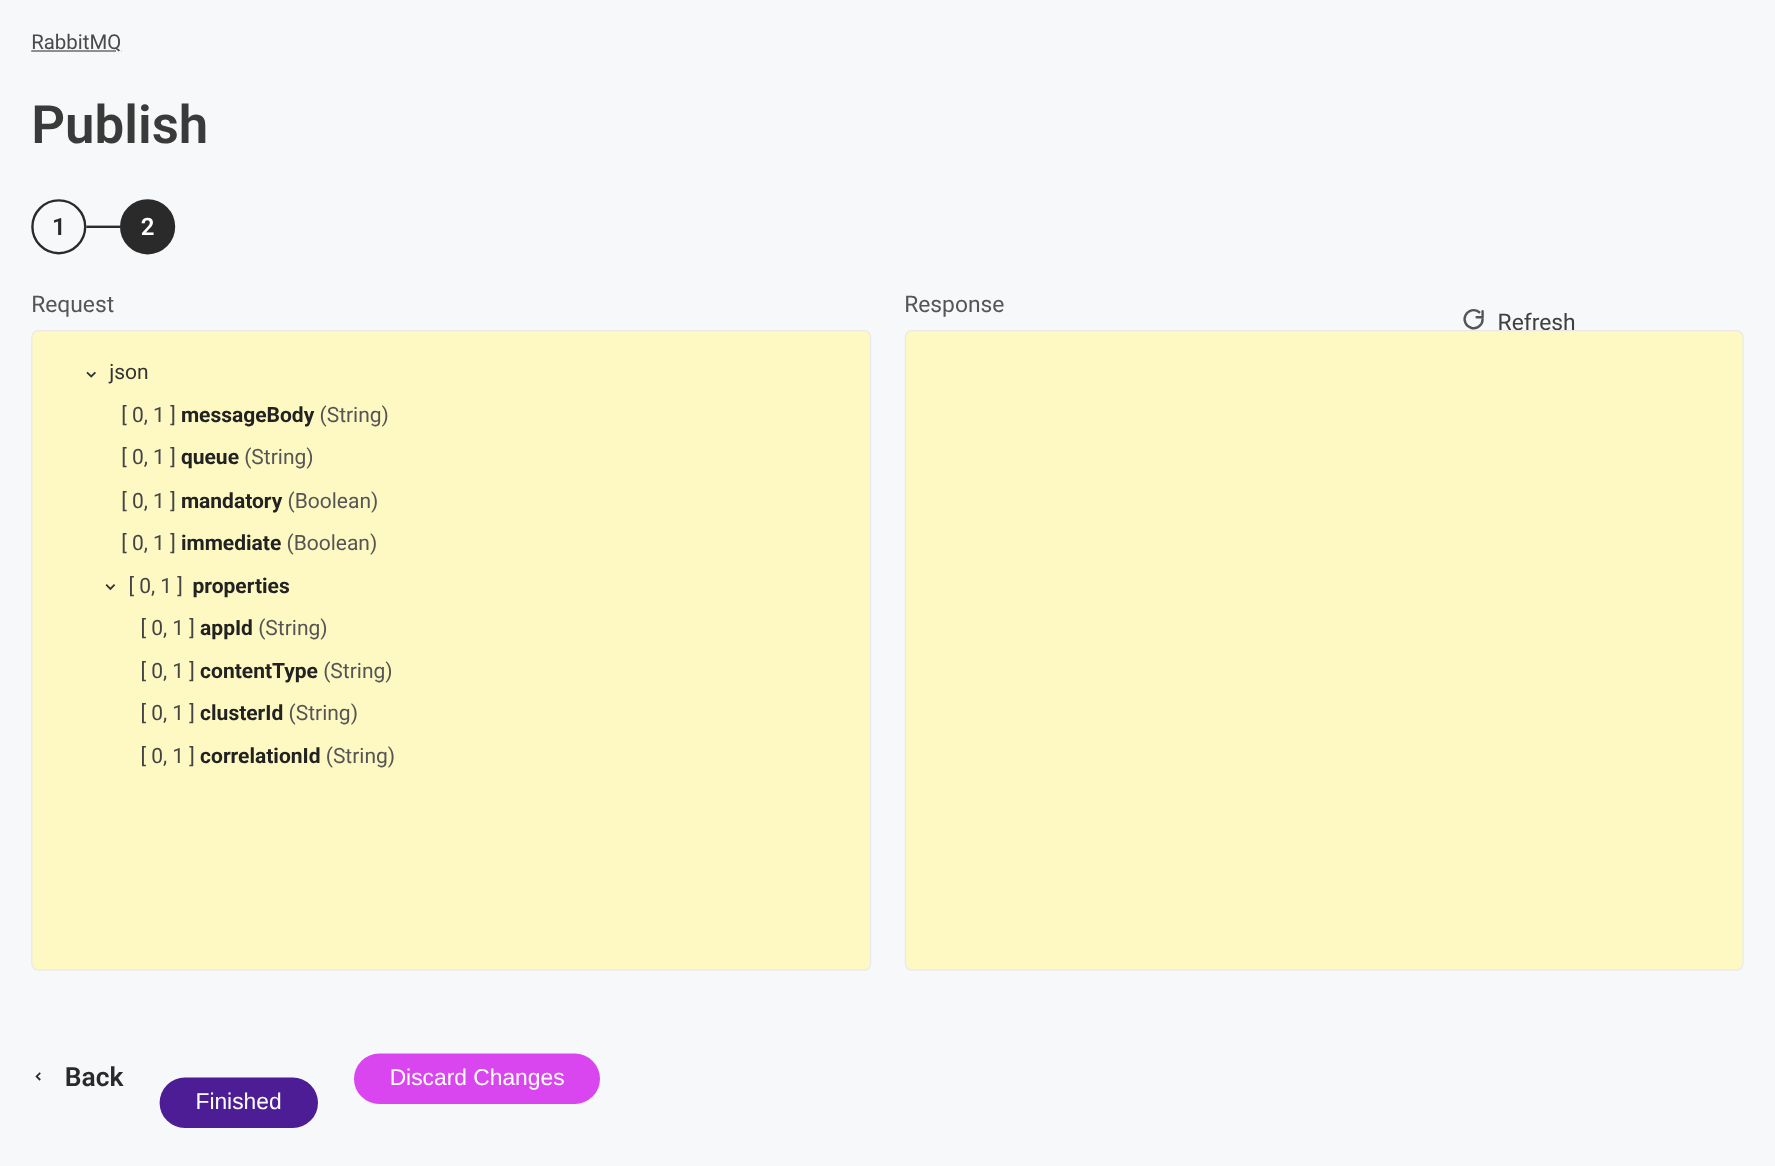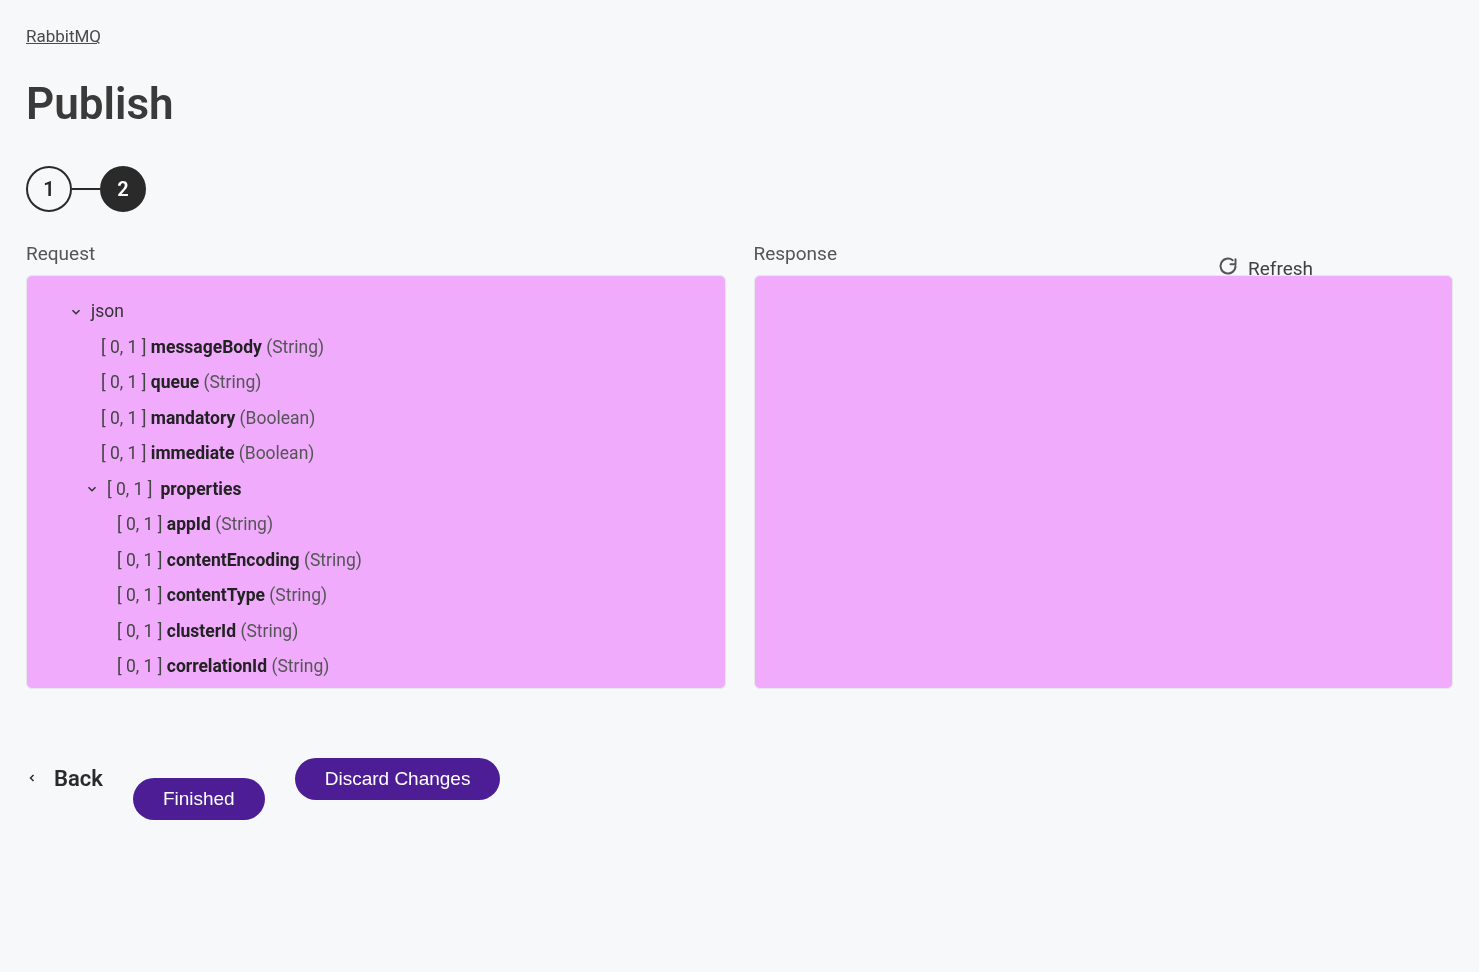--- a/index.html
+++ b/index.html
@@ -43,22 +43,22 @@
   }
   .refresh-row .lbl { font-size:19px; color:#404040; }
   .panels {
     display:flex; gap:28px; margin-top:2px;align-items:center;
   }
   .col { flex:1; min-width:0; }
   .col-label { font-size:19px; color:#555; margin-bottom:10px; display:block; }
   .panel-request { margin-top:-40px; }
   .panel-response { margin-top:-40px; }
   .card {
-    background:#f0abfc; border:1px solid #e8e8e8; border-radius:6px;
-    height:414px; position:relative; overflow:hidden;
+    background:#fef9c3; border:1px solid #e8e8e8; border-radius:6px;
+    height:534px; position:relative; overflow:hidden;
   }
   .tree-scroll {
     height:100%; overflow-y:auto; padding:16px 18px 16px 16px;
   }
   .tree-scroll::-webkit-scrollbar { width:10px; }
   .tree-scroll::-webkit-scrollbar-thumb { background:#c9c9c9; border-radius:10px; }
   .tree-scroll::-webkit-scrollbar-track { background:transparent; }
   .node { margin:4px 0; font-size:17.5px; line-height:1.8; color:#333; }
   .root-node { display:flex; align-items:center; gap:8px; padding-left:26px; }
   .children-l1 { padding-left:58px; }
@@ -77,21 +77,21 @@
   }
   .back-link {
     display:inline-flex; align-items:center; gap:16px;
     font-size:22px; font-weight:600; color:#2a2a2a; cursor:pointer;
   }
   .btn {
     border:none; border-radius:26px; padding:0 30px; height:42px;
     font-size:19px; font-weight:500; cursor:pointer; color:#fff;
   }
   .btn-primary { background:#4c1d95;margin-top:41px; }
-  .btn-secondary { background:#4c1d95; }
+  .btn-secondary { background:#d946ef; }
   .icon-svg { display:inline-block; }
 </style>
 </head>
 <body>
 
 <div class="wrap">
   <div class="bc">
     <a href="#">RabbitMQ</a>
   </div>
 
@@ -137,21 +137,20 @@
             <span class="caret">
               <svg viewBox="0 0 24 24" fill="none" stroke="#333" stroke-width="2.6">
                   <polyline points="6 9 12 15 18 9"></polyline>
                 </svg>
             </span>
             <span class="occ">[ 0, 1 ]</span>
             <span class="name">properties</span>
           </div>
           <div class="children-l2" id="l2">
               <div class="node"><span class="occ">[ 0, 1 ]</span> <span class="name">appId</span> <span class="type">(String)</span></div>
-              <div class="node"><span class="occ">[ 0, 1 ]</span> <span class="name">contentEncoding</span> <span class="type">(String)</span></div>
               <div class="node"><span class="occ">[ 0, 1 ]</span> <span class="name">contentType</span> <span class="type">(String)</span></div>
               <div class="node"><span class="occ">[ 0, 1 ]</span> <span class="name">clusterId</span> <span class="type">(String)</span></div>
               <div class="node"><span class="occ">[ 0, 1 ]</span> <span class="name">correlationId</span> <span class="type">(String)</span></div>
               <div class="node">  </div>
             </div>
         </div>
       </div>
     </div>
     <div class="col panel-response">
       <span class="col-label">Response</span>

